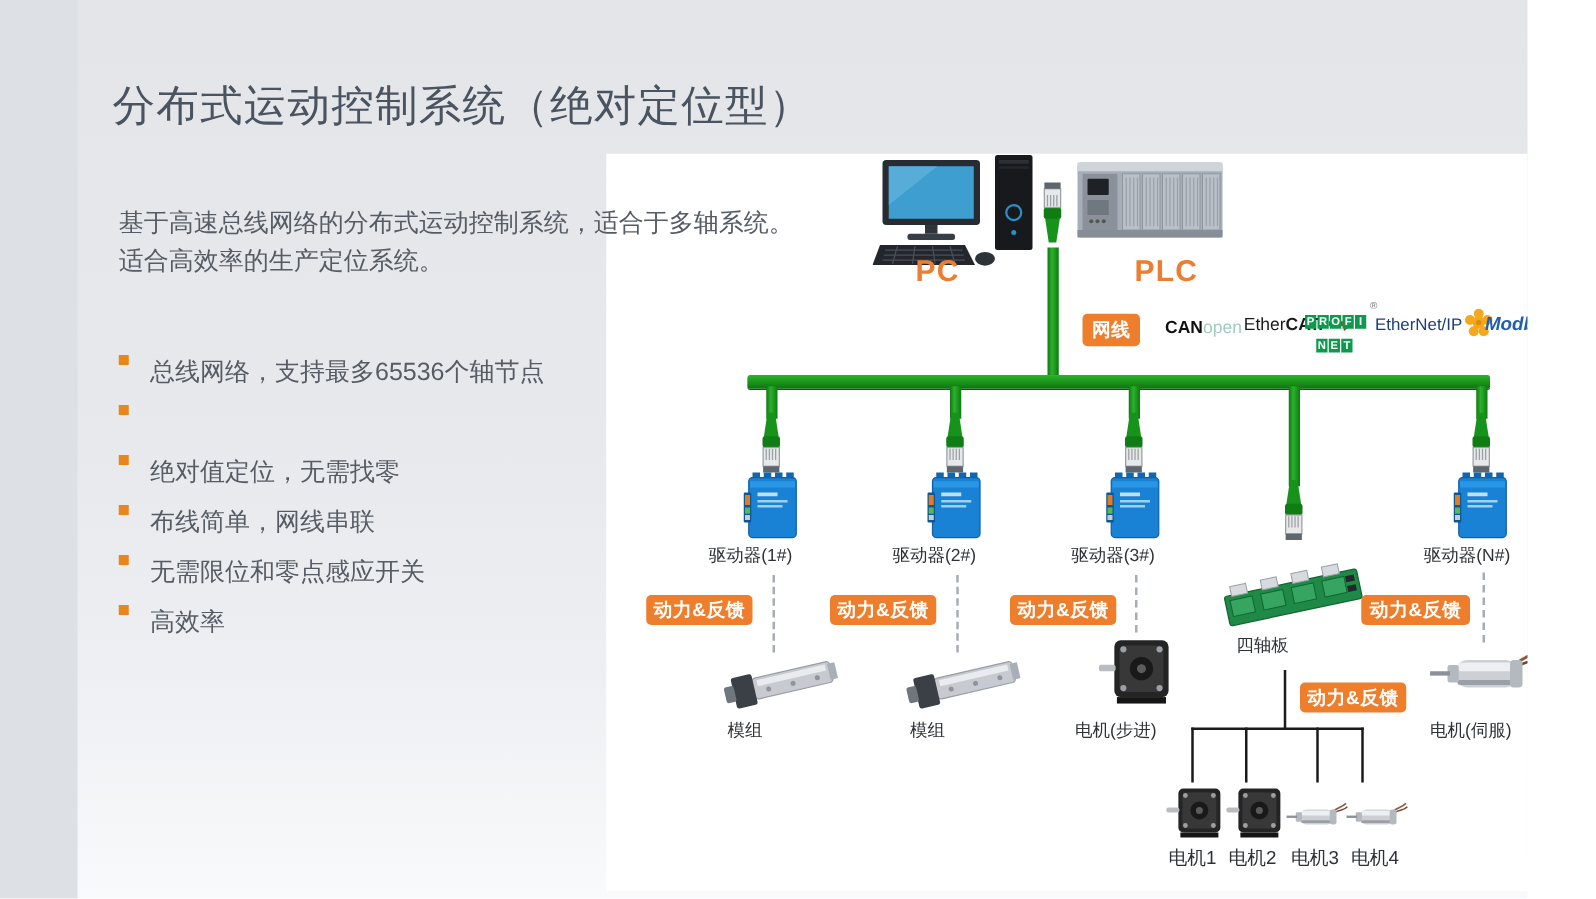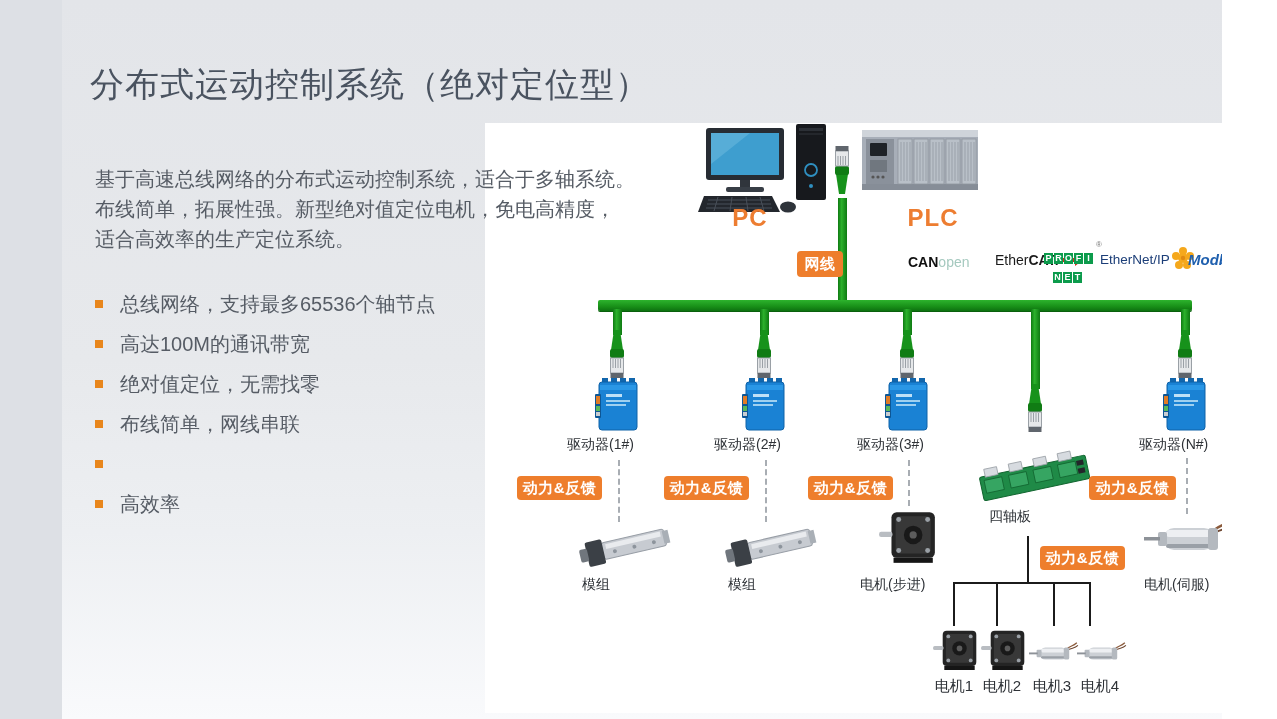--- a/index.html
+++ b/index.html
@@ -7,21 +7,21 @@
   body { font-family:"Liberation Sans","DejaVu Sans",sans-serif; }
   #stage { position:relative; width:1222px; height:719px; overflow:hidden;
            background:linear-gradient(180deg,#e3e5e9 0%,#e7e9ec 50%,#edeff2 74%,#f9fafc 100%); }
   .left-rail { position:absolute; left:0; top:0; width:62px; height:719px; background:#dde0e5; }
   .panel { position:absolute; left:485px; top:123px; width:792px; height:590px; background:#ffffff; }
   .abs { position:absolute; }
 
   .title { left:90px; top:62px; width:900px; font-size:34px; color:#4a5360; letter-spacing:1px; }
   .intro { left:95px; top:164px; width:620px; font-size:20px; line-height:30px; color:#565c65; }
   .bullets { left:95px; top:284px; width:430px; }
-  .bullet-row { display:flex; align-items:center; height:40px; font-size:20px; color:#565c65; }
+  .bullet-row { display:flex; height:40px; font-size:20px; color:#565c65; }
   .bullet-sq { width:8px; height:8px; background:#e8861c; margin-right:17px; flex:none; }
 
   .pcplc-label { position:absolute; font-size:24px; font-weight:bold; color:#ed7d31; text-align:center; letter-spacing:1px; }
   .badge { position:absolute; background:#ee7e2c; color:#fff; border-radius:4px; font-size:15px; font-weight:bold;
            display:flex; align-items:center; justify-content:center; letter-spacing:.5px; }
   .cable-v { position:absolute; width:9px; background:linear-gradient(90deg,#0e7a12,#2cb12c 40%,#0e7a12); }
   .bus { position:absolute; left:598px; top:300px; width:594px; height:11px; border-radius:2px;
          background:linear-gradient(180deg,#2db32d,#188f18 60%,#0d7110); box-shadow:0 1px 0 #0a5f0d; }
   .devlabel { position:absolute; font-size:14px; color:#2e3237; }
   .motlabel { position:absolute; font-size:15px; color:#2e3237; text-align:center; }
@@ -174,65 +174,64 @@
   </defs>
 </svg>
 
 <div id="stage">
   <div class="left-rail"></div>
   <div class="panel"></div>
 
   <div class="abs title">分布式运动控制系统（绝对定位型）</div>
   <div class="abs intro">
     <div>基于高速总线网络的分布式运动控制系统，适合于多轴系统。</div>
-    <div>布线简单，拓展性强。新型绝对值定位电机，免电高精度，</div>
     <div>适合高效率的生产定位系统。</div>
   </div>
   <div class="abs bullets">
     <div class="bullet-row">
         <span class="bullet-sq"></span>
         <span>总线网络，支持最多65536个轴节点</span>
       </div>
     <div class="bullet-row">
         <span class="bullet-sq"></span>
-        <span>高达100M的通讯带宽</span>
       </div>
     <div class="bullet-row">
         <span class="bullet-sq"></span>
         <span>绝对值定位，无需找零</span>
       </div>
     <div class="bullet-row">
         <span class="bullet-sq"></span>
         <span>布线简单，网线串联</span>
       </div>
     <div class="bullet-row">
         <span class="bullet-sq"></span>
+        <span>无需限位和零点感应开关</span>
       </div>
     <div class="bullet-row">
         <span class="bullet-sq"></span>
         <span>高效率</span>
       </div>
   </div>
 
   <svg class="abs" style="left:698px;top:124px" width="140" height="92">
       <use href="#sym-pc"></use>
     </svg>
   <div class="pcplc-label" style="left:712px;top:204px;width:76px">PC</div>
   <svg class="abs" style="left:858px;top:118px" width="124" height="84">
       <use href="#sym-plc"></use>
     </svg>
   <div class="pcplc-label" style="left:898px;top:204px;width:70px">PLC</div>
 
   <svg class="abs" style="left:831px;top:144px" width="22" height="60" viewBox="0 0 22 60">
       <use href="#sym-rj45-down" transform="translate(0,55) scale(1,-1)"></use>
     </svg>
   <div class="cable-v" style="left:838px;top:198px;height:104px"></div>
-  <div class="badge" style="left:797px;top:251px;width:46px;height:26px">网线</div>
-
-  <div class="logo" style="left:908px;top:253px"><span class="can-b">CAN</span><span class="can-l">open</span></div>
+  <div class="badge" style="left:866px;top:251px;width:46px;height:26px">网线</div>
+
+  <div class="logo" style="left:932px;top:253px"><span class="can-b">CAN</span><span class="can-l">open</span></div>
   <div class="logo" style="left:972px;top:251px">
     <span class="ec-r">Ether</span><span class="ec-b">CAT.</span>
     <svg width="20" height="12" style="display:inline-block;vertical-align:-1px">
         <polygon points="0,4 12,4 12,0 20,6 12,12 12,8 0,8" fill="#d62b1f"></polygon>
       </svg>
   </div>
   <div class="logo" style="left:1044px;top:247px">
     <span class="pn-reg">®</span>
     <div><span class="tile">P</span><span class="tile">R</span><span class="tile">O</span><span class="tile">F</span><span class="tile">I</span></div>
     <div class="pn-row2"><span class="tile">N</span><span class="tile">E</span><span class="tile">T</span></div>

